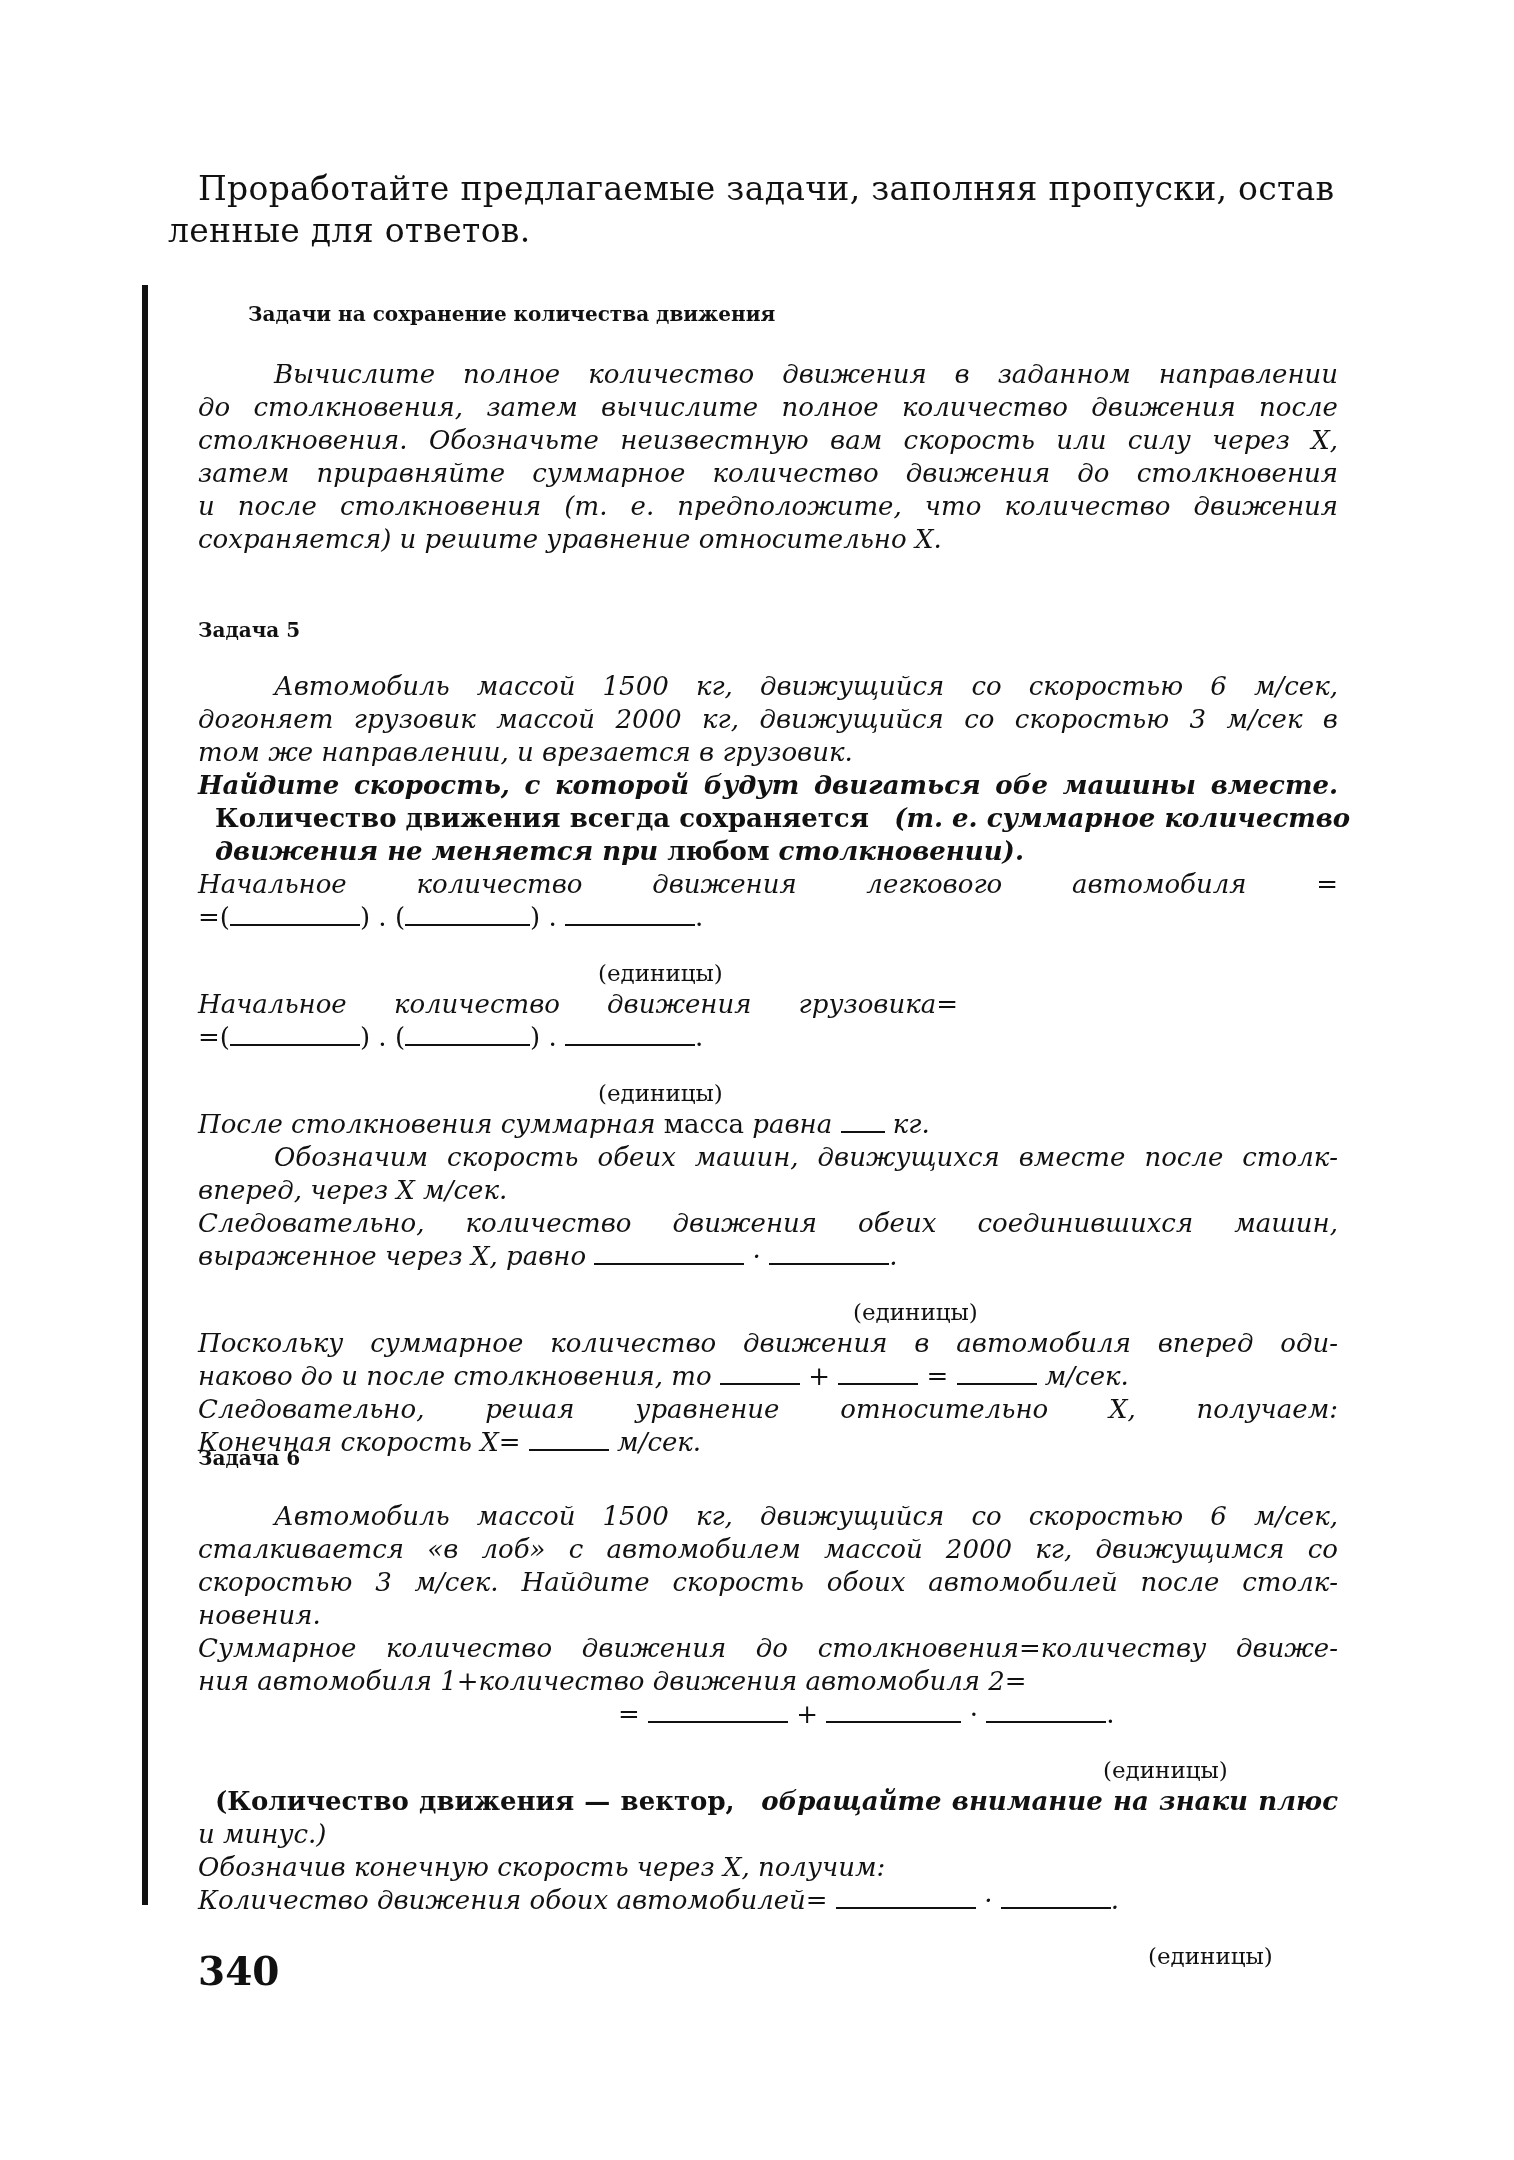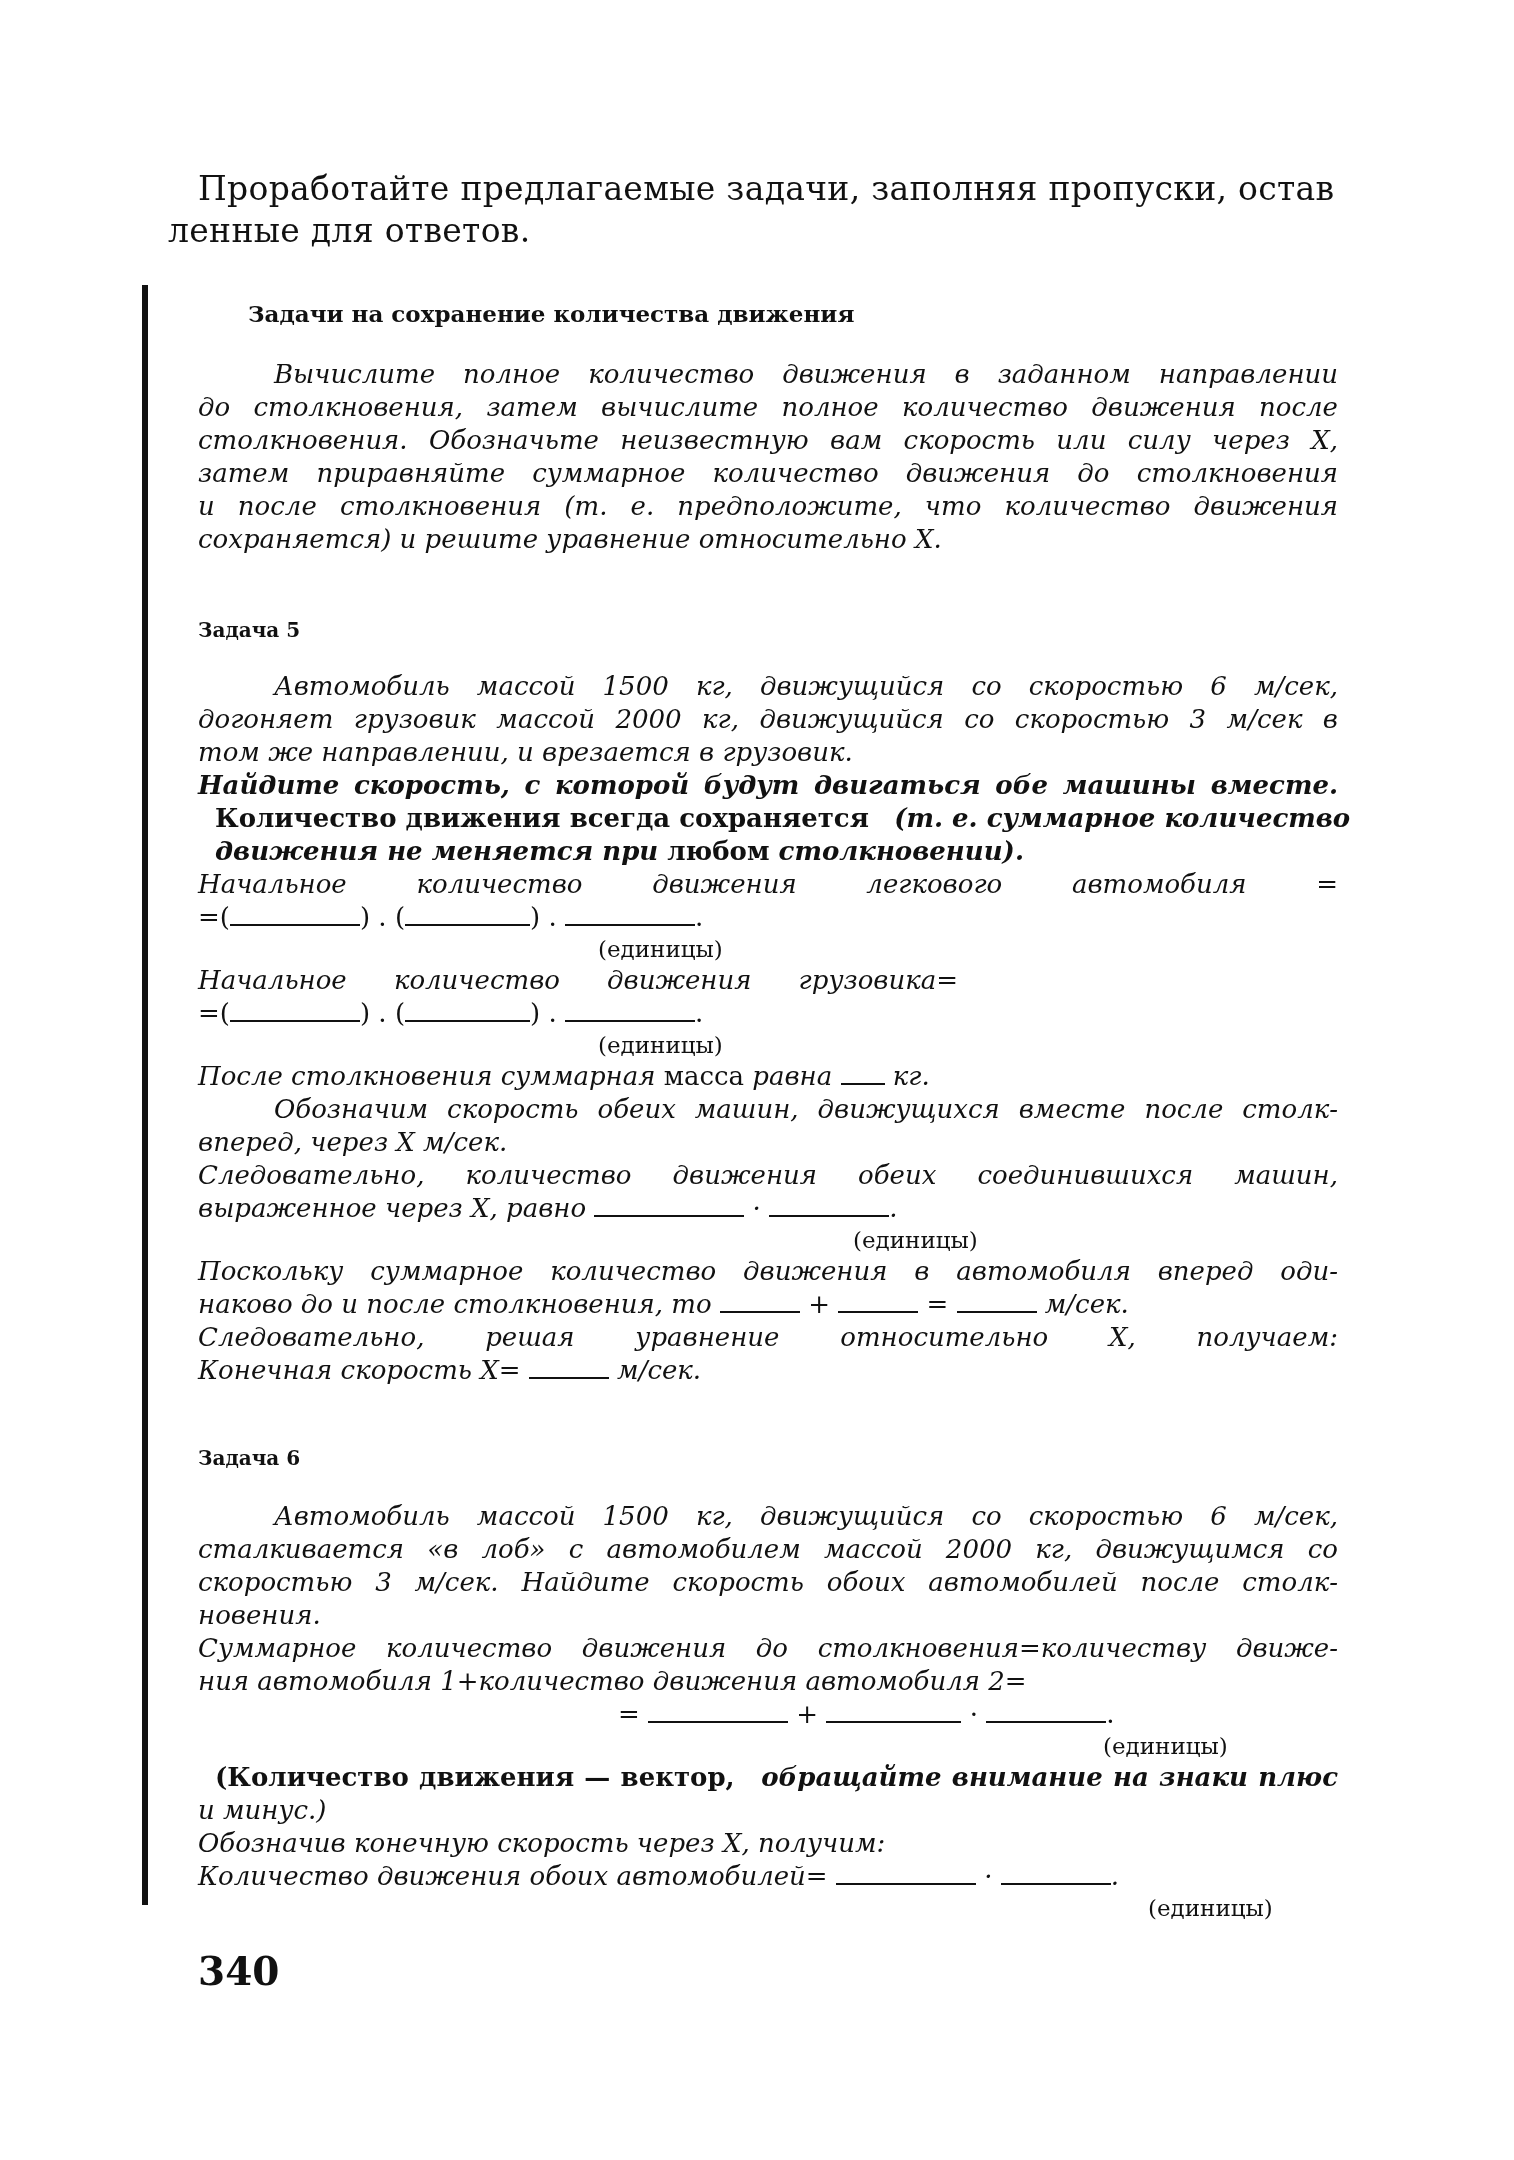--- a/index.html
+++ b/index.html
@@ -11,34 +11,34 @@
     .abs { position: absolute; }
     .intro {
       left: 198px; top: 168px; width: 1170px;
       font-size: 33px; line-height: 42px; letter-spacing: 0.3px;
     }
     .intro .l2 { margin-left: -30px; }
     .vbar {
       left: 142px; top: 285px; width: 6px; height: 1620px; background: #111111;
     }
     .section-title {
-      left: 248px; top: 296px; font-size: 23px; font-weight: bold; line-height: 36px;
+      left: 248px; top: 296px; font-size: 20px; font-weight: bold; line-height: 36px;
     }
     .block { left: 198px; width: 1140px; font-size: 26px; line-height: 33px; }
     .it { font-style: italic; }
     .bd { font-weight: bold; margin-left: 17px; }
     .line { display: block; white-space: nowrap; text-align: justify; text-align-last: justify; }
     .line.nolast { text-align-last: left; }
     .indent { padding-left: 76px; }
     .task-title { left: 198px; font-size: 20px; font-weight: bold; line-height: 36px; }
     .blank {
       display: inline-block; border-bottom: 2px solid #111; height: 22px; vertical-align: baseline;
     }
     .units {
-      display: block; font-size: 23px; line-height: 30px; font-style: normal;
+      display: block; font-size: 23px; line-height: 30px; font-style: normal; margin-top: 24px;
     }
     .page-num {
       left: 198px; top: 1948px; font-size: 39px; font-weight: bold;
     }
   </style>
 </head>
 <body>
 
 <div class="abs intro">
   <span class="line nolast">Проработайте предлагаемые задачи, заполняя пропуски, остав</span>

